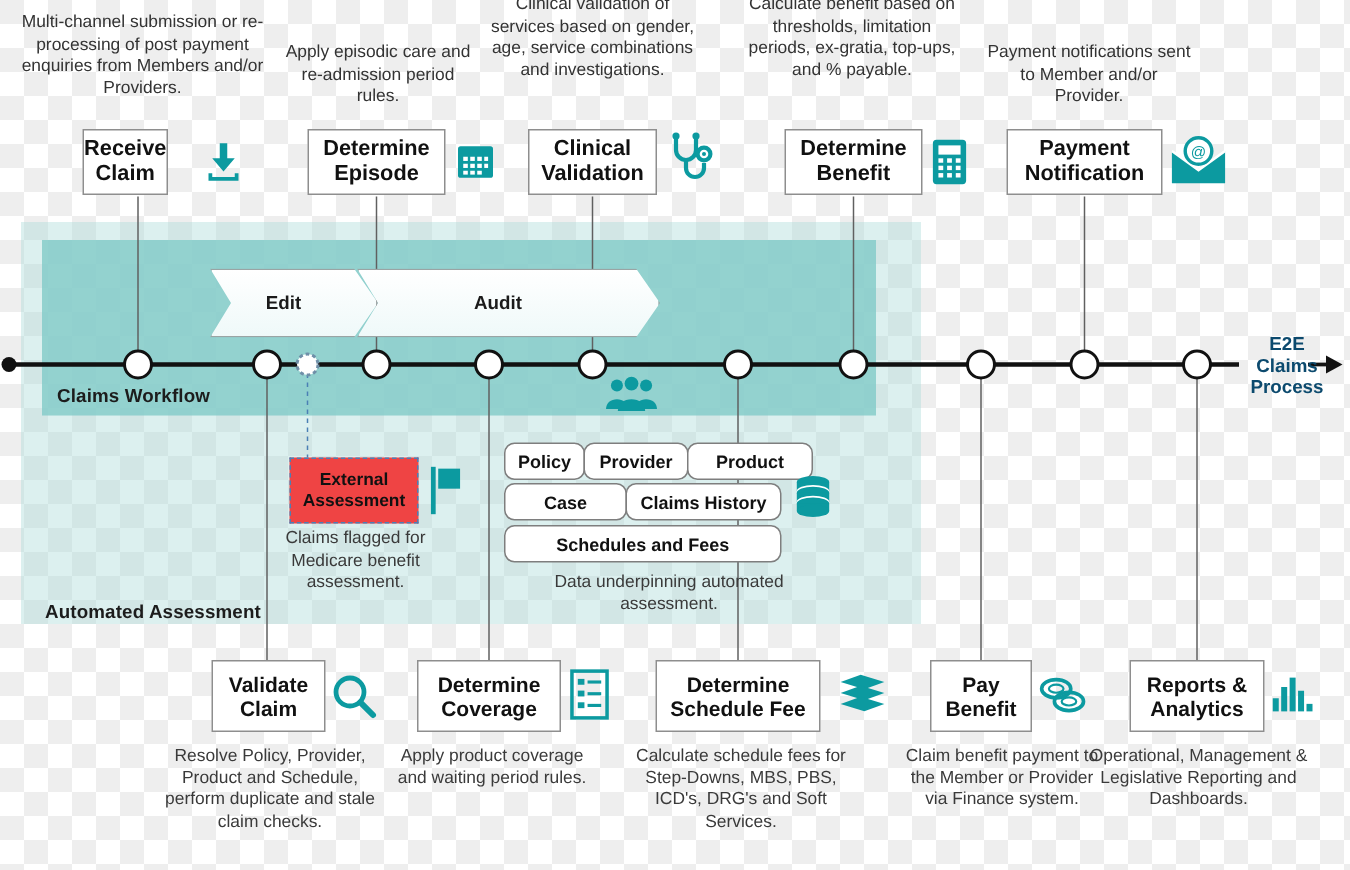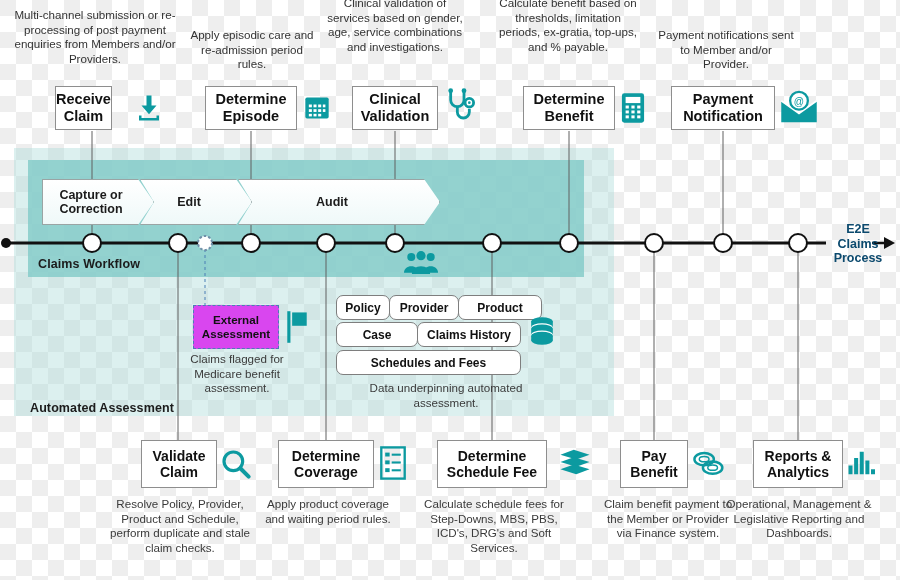--- a/index.html
+++ b/index.html
@@ -38,21 +38,21 @@
         display:flex;align-items:center;justify-content:center;text-align:center;
         font-weight:bold;color:#111;line-height:1.16;box-sizing:border-box;}
   .pbox.top{height:44px;font-size:14.5px;}
   .pbox.bot{height:48px;font-size:14px;}
 
   .caption{position:absolute;text-align:center;font-size:11.6px;color:#3a3a3a;line-height:1.26;}
   .caption.top{color:#333;}
 
   
   #ext-box{position:absolute;left:193px;top:305px;width:86px;height:44px;
-           background:#d946ef;border:1px dashed #4b7fb5;box-sizing:border-box;
+           background:#ef4444;border:1px dashed #4b7fb5;box-sizing:border-box;
            display:flex;align-items:center;justify-content:center;text-align:center;
            font-weight:bold;font-size:11.6px;color:#111;line-height:1.18;}
 
   
   .pill{position:absolute;background:#fff;border:1px solid #7e7e7e;border-radius:7px;
         display:flex;align-items:center;justify-content:center;
         font-weight:bold;font-size:12px;color:#111;box-sizing:border-box;height:25px;}
 
   
   #e2e{position:absolute;left:830px;top:222px;width:56px;text-align:center;
@@ -112,26 +112,20 @@
   </g>
 </svg>
 
 <div id="e2e">
   <div>E2E</div>
   <div>Claims</div>
   <div>Process</div>
 </div>
 
 <div id="chevbar">
-  <div class="chev" id="chev0">
-    <span>
-      <span>Capture or</span><br>
-      <span>Correction</span>
-    </span>
-  </div>
   <div class="chev" id="chev1">
     <span>Edit</span>
   </div>
   <div class="chev" id="chev2">
     <span>Audit</span>
   </div>
 </div>
 
 <div class="pbox top" style="left:55px;top:86px;width:57px;">
   <span>

